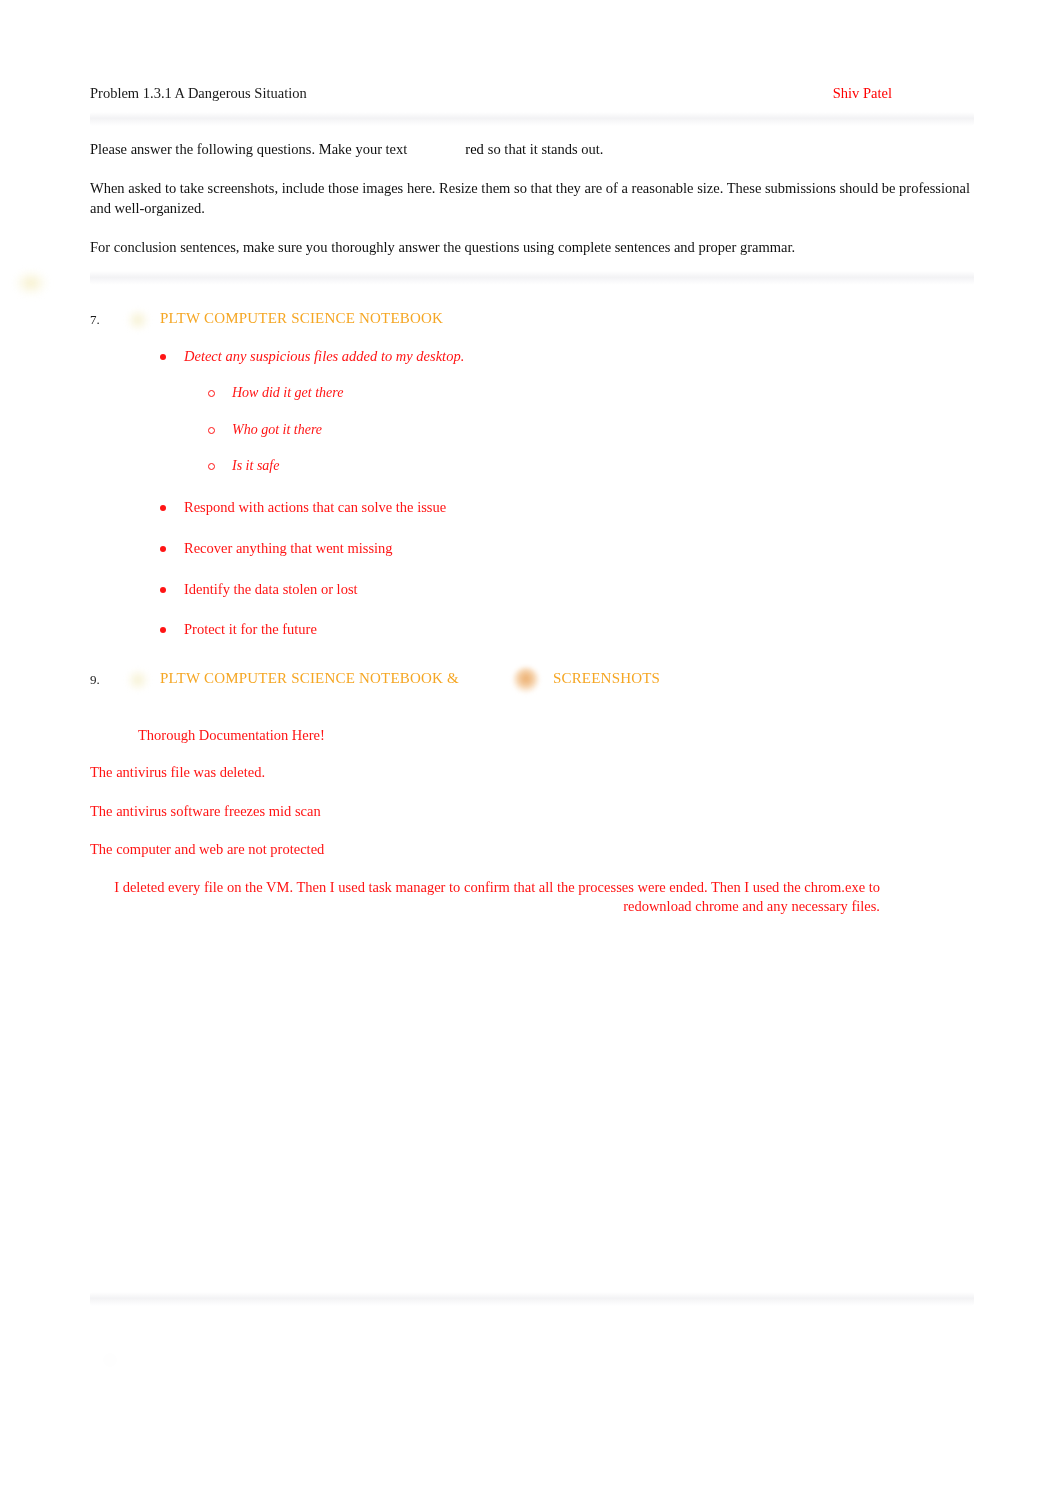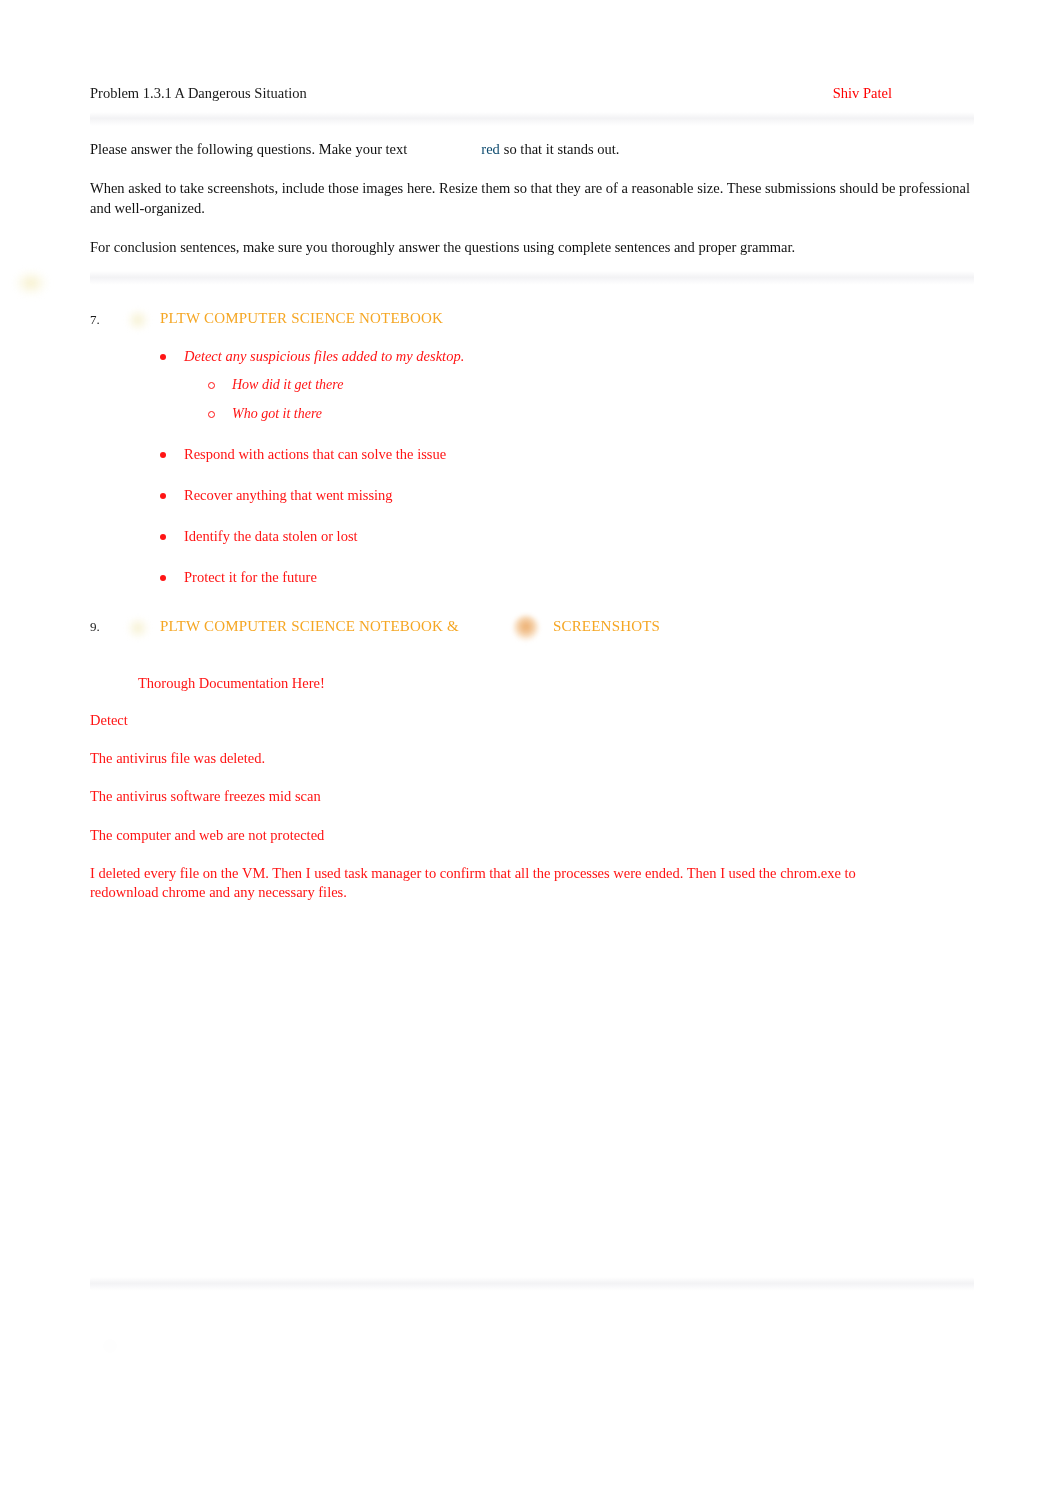--- a/index.html
+++ b/index.html
@@ -63,24 +63,23 @@
 
   
   .para {
     font-size: 14.5px;
     line-height: 1.33;
     color: #111111;
     margin-top: 14px;
   }
   .para.tight { margin-top: 20px; }
   .inline-red {
-    color: #0c4a6e;
+    color: #000000;
     padding-left: 58px;
     padding-right: 4px;
-    margin-left: 16px;
   }
 
   
   .num-item {
     display: flex;
     align-items: baseline;
     margin-top: 24px;
   }
   .num-marker {
     width: 36px;
@@ -170,21 +169,21 @@
     list-style: none;
     margin: 2px 0 0 0;
     padding: 0;
   }
   ul.lvl2 > li {
     position: relative;
     color: #ff1414;
     font-size: 14px;
     line-height: 1.33;
     padding-left: 48px;
-    margin-top: 10px;
+    margin-top: 18px;
   }
   ul.lvl2 > li > .b-ring {
     position: absolute;
     left: 24px;
     top: 6px;
     width: 5px;
     height: 5px;
     border-radius: 50%;
     border: 1.1px solid #ff1414;
     background: transparent;
@@ -198,21 +197,21 @@
     padding-left: 48px;
   }
 
   
   .ans {
     color: #ff1414;
     font-size: 14.5px;
     line-height: 1.33;
     margin-top: 19px;
   }
-  .ans.wide { width: 790px; }
+  .ans.wide { width: 790px; text-align: right; }
 
   
   .blurblock { position: relative; }
   .bl {
     color: #ff1414;
     font-size: 14.5px;
     line-height: 1.33;
     margin-top: 19px;
   }
   .b-soft  { filter: blur(3.2px);  opacity: 0.46; }
@@ -288,20 +287,24 @@
         <span>Detect any suspicious files added to my desktop.</span>
         <ul class="lvl2">
           <li>
             <span class="b-ring"></span>
             <span>How did it get there</span>
           </li>
           <li>
             <span class="b-ring"></span>
             <span>Who got it there</span>
           </li>
+          <li>
+            <span class="b-ring"></span>
+            <span>Is it safe</span>
+          </li>
         </ul>
       </li>
       <li>
         <span class="b-dot"></span>
         <span>Respond with actions that can solve the issue</span>
       </li>
       <li>
         <span class="b-dot"></span>
         <span>Recover anything that went missing</span>
       </li>
@@ -315,21 +318,20 @@
       </li>
     </ul>
 
     <div class="num-item" style="margin-top:28px;">
       <span class="num-marker">9.</span>
       <span class="num-heading"><span class="icon-pale-dot"></span><span>PLTW COMPUTER SCIENCE NOTEBOOK &amp;</span><span class="icon-orange-dot"></span><span>SCREENSHOTS</span></span>
     </div>
 
     <div class="sub-note">Thorough Documentation Here!</div>
 
-    <div class="ans">Detect</div>
     <div class="ans">The antivirus file was deleted.</div>
     <div class="ans">The antivirus software freezes mid scan</div>
     <div class="ans">The computer and web are not protected</div>
 
     <div class="ans wide">I deleted every file on the VM. Then I used task manager to confirm that all the processes were ended. Then I used the chrom.exe to redownload chrome and any necessary files.</div>
 
     <div class="blurblock">
 
       <div class="bl b-soft" style="width:120px;">&nbsp;&nbsp;&nbsp;&nbsp;&nbsp;&nbsp;</div>
       <div class="bl b-med w4">&nbsp;</div>

